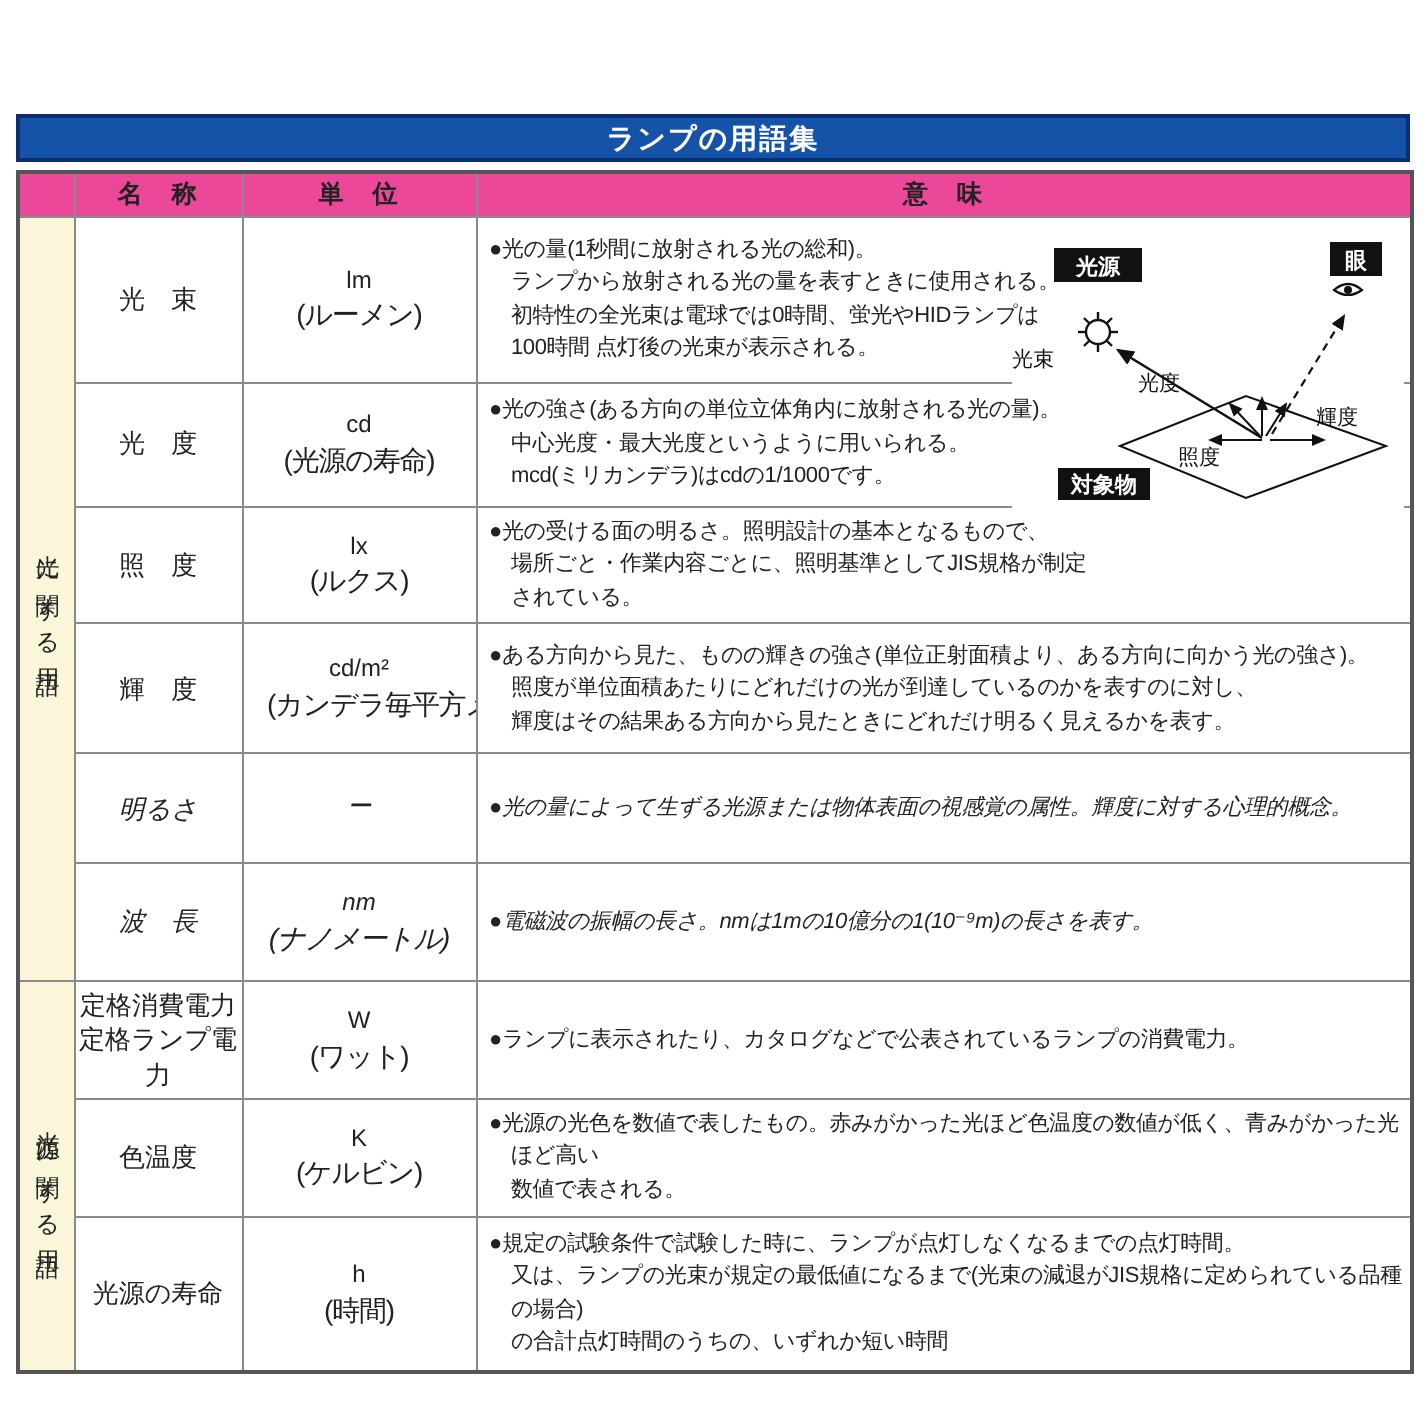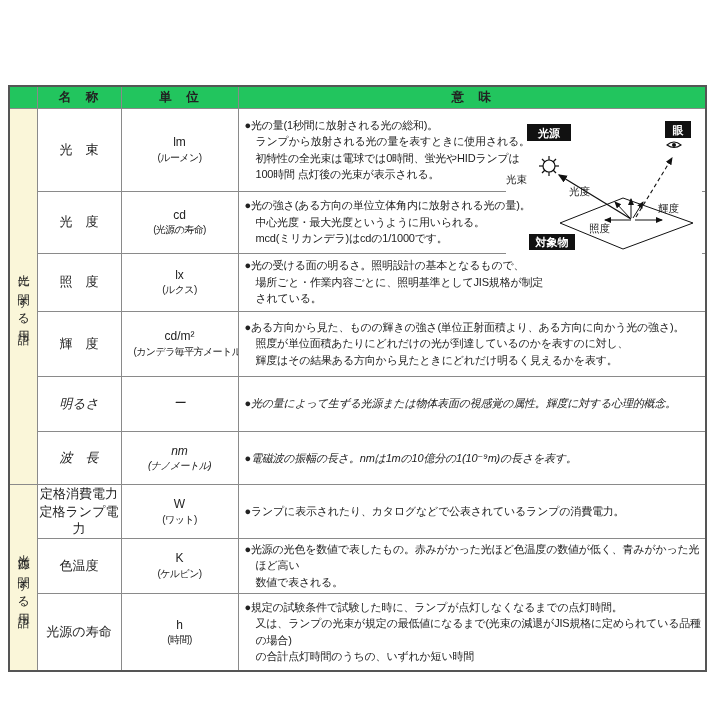--- a/index.html
+++ b/index.html
@@ -27,36 +27,36 @@
     border:1px solid #8a8a8a;box-sizing:border-box;
     vertical-align:middle;overflow:hidden;
   }
   table#glossary{border:2px solid #555555;}
   col.c-side{width:28px;}
   col.c-name{width:84px;}
   col.c-unit{width:117px;}
   col.c-mean{width:468px;}
 
   tr.hdr th{
-    background:#22c55e;height:22px;font-size:12.5px;font-weight:600;color:#222222;
+    background:#ec4899;height:22px;font-size:12.5px;font-weight:600;color:#222222;
     letter-spacing:1px;padding:0;text-align:center;
   }
   td.side{
     background:#faf6d9;text-align:center;padding:0;
   }
   td.side .vtext{
     writing-mode:vertical-rl;text-orientation:upright;
     margin:0 auto;font-size:12px;letter-spacing:3px;color:#222222;
   }
   td.name{
     text-align:center;font-size:13px;color:#222222;white-space:pre-line;line-height:1.35;padding:0;
   }
   td.unit{text-align:center;padding:12px;color:#222222;}
   .unit-sym{font-size:12px;line-height:1.3;}
-  .unit-read{font-size:10px;letter-spacing:-0.6px;white-space:nowrap;line-height:1.3;}
+  .unit-read{font-size:14px;letter-spacing:-0.6px;white-space:nowrap;line-height:1.3;}
   .unit-read:empty{display:none;}
   td.mean{padding:0;}
   .mtext{
     font-size:11px;letter-spacing:-0.2px;line-height:1.5;color:#222222;
     white-space:pre-line;text-indent:-1em;padding-left:1em;
     margin:2px 4px 2px 6px;
   }
   tr.r1{height:83px;} tr.r2{height:62px;} tr.r3{height:58px;}
   tr.r4{height:65px;} tr.r5{height:55px;font-style:italic;} tr.r6{height:52px;font-style:italic;}
   tr.r7{height:53px;} tr.r8{height:55px;} tr.r9{height:78px;}
@@ -69,20 +69,21 @@
   
   #diagram{position:absolute;left:505px;top:116px;width:198px;height:135px;z-index:3;}
   #diagram text{font-size:10.5px;fill:#111111;}
   #diagram text.boxed{fill:#ffffff;font-weight:bold;font-size:11px;}
 </style>
 </head>
 <body>
 
 <div id="page">
 
+  <div id="title-bar">ランプの用語集</div>
 
   <table id="glossary">
     <colgroup>
       <col class="c-side">
         <col class="c-name">
         <col class="c-unit">
         <col class="c-mean">
     </colgroup>
     <tbody>
         <tr class="hdr">

